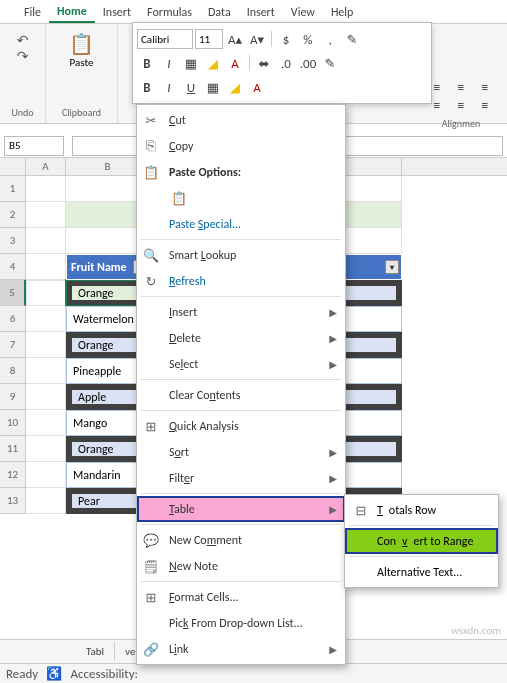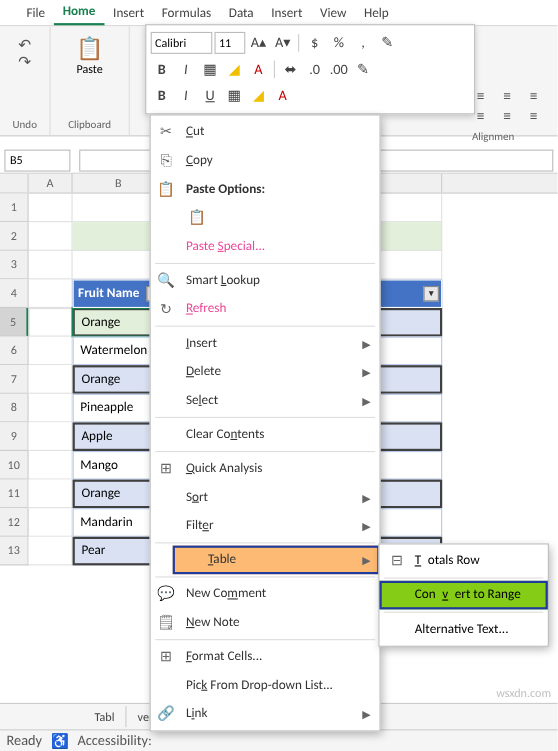--- a/index.html
+++ b/index.html
@@ -42,32 +42,32 @@
 .rowhead { width: 26px; height: 26px; background: #f0f0f0; border-bottom: 1px solid #ccc; border-right: 1px solid #ccc; text-align: center; font-size: 11px; color: #666; line-height: 26px; }
 .rowhead.sel { background: #d4d4d4; border-right: 2px solid #1a8051; }
 .cells { display: flex; flex-direction: column; position: relative; }
 .row { display: flex; height: 26px; }
 .cell { width: 84px; height: 26px; border-right: 1px solid #e0e0e0; border-bottom: 1px solid #e0e0e0; padding: 2px 4px; font-size: 12px; display: flex; align-items: center; }
 
 
 .title-merge { background: #e2efda; font-weight: bold; font-size: 14px; justify-content: center; width: 336px; }
 .thead { background: #4472c4; color: #fff; font-weight: bold; border: 1px solid #fff; position: relative; }
 .thead .dd { position: absolute; right: 2px; width: 14px; height: 14px; background: #e7e7e7; border: 1px solid #888; display: flex; align-items: center; justify-content: center; font-size: 8px; color: #333; }
-.trow-even .tcell { background: #d9e1f2; border: 2px solid #404040; }
+.trow-even .tcell { background: #d9e1f2; border: 6px solid #404040; }
 .trow-odd .tcell { background: #fff; border: 1px solid #b4c6e7; }
 .tcell { padding: 2px 6px; }
 .selcell { outline: 2px solid #1a8051; outline-offset: -1px; background: #e2efda !important; }
 
 
 .ctxmenu { position: absolute; left: 136px; top: 104px; width: 210px; background: #fff; border: 1px solid #bbb; box-shadow: 2px 3px 8px rgba(0,0,0,0.3); z-index: 10; font-size: 12px; padding: 2px 0; }
 .ctxitem { display: flex; align-items: center; height: 26px; padding: 0 8px 0 4px; gap: 8px; cursor: pointer; }
-.ctxitem.tablehl { background: #fdba74; outline: 2px solid #1f3b9b; outline-offset: -2px; margin-left: 20px; }
+.ctxitem.tablehl { background: #f9a8d4; outline: 2px solid #1f3b9b; outline-offset: -2px; }
 .ctxicon { width: 20px; display: flex; justify-content: center; color: #666; font-size: 13px; }
 .ctxlabel { flex: 1; color: #333; }
-.ctxlabel.dim { color: #ec4899; }
+.ctxlabel.dim { color: #0369a1; }
 .ctxarrow { color: #666; font-size: 10px; }
 .ctxhr { height: 1px; background: #ddd; margin: 2px 4px; }
 .ul { text-decoration: underline; }
 
 
 .submenu { position: absolute; left: 344px; top: 494px; width: 155px; background: #fff; border: 1px solid #bbb; box-shadow: 2px 3px 8px rgba(0,0,0,0.3); z-index: 11; padding: 2px 0; }
 .subitem { display: flex; align-items: center; height: 26px; padding: 0 8px 0 6px; gap: 6px; font-size: 12px; }
 .subitem.hl { background: #84cc16; outline: 2px solid #1f3b9b; outline-offset: -2px; }
 .subhr { height: 1px; background: #ddd; margin: 2px 4px; }
 
@@ -118,21 +118,21 @@
     <div class="alignbtn">
       <span class="icon">≡</span>
       <span class="icon">≡</span>
       <span class="icon">≡</span>
     </div>
     <div class="alignbtn">
       <span class="icon">≡</span>
       <span class="icon">≡</span>
       <span class="icon">≡</span>
     </div>
-    <div class="rgroup-label" style="text-align:left">Alignmen</div>
+    <div class="rgroup-label" style="text-align:center">Alignmen</div>
   </div>
 </div>
 
 <div class="floatbar">
   <div class="floatrow">
     <input class="fontname" value="Calibri" style="">
     <input class="fontsize" value="11" style="">
     <span class="fbtn">A▴</span>
     <span class="fbtn">A▾</span>
     <span class="sep"></span>

